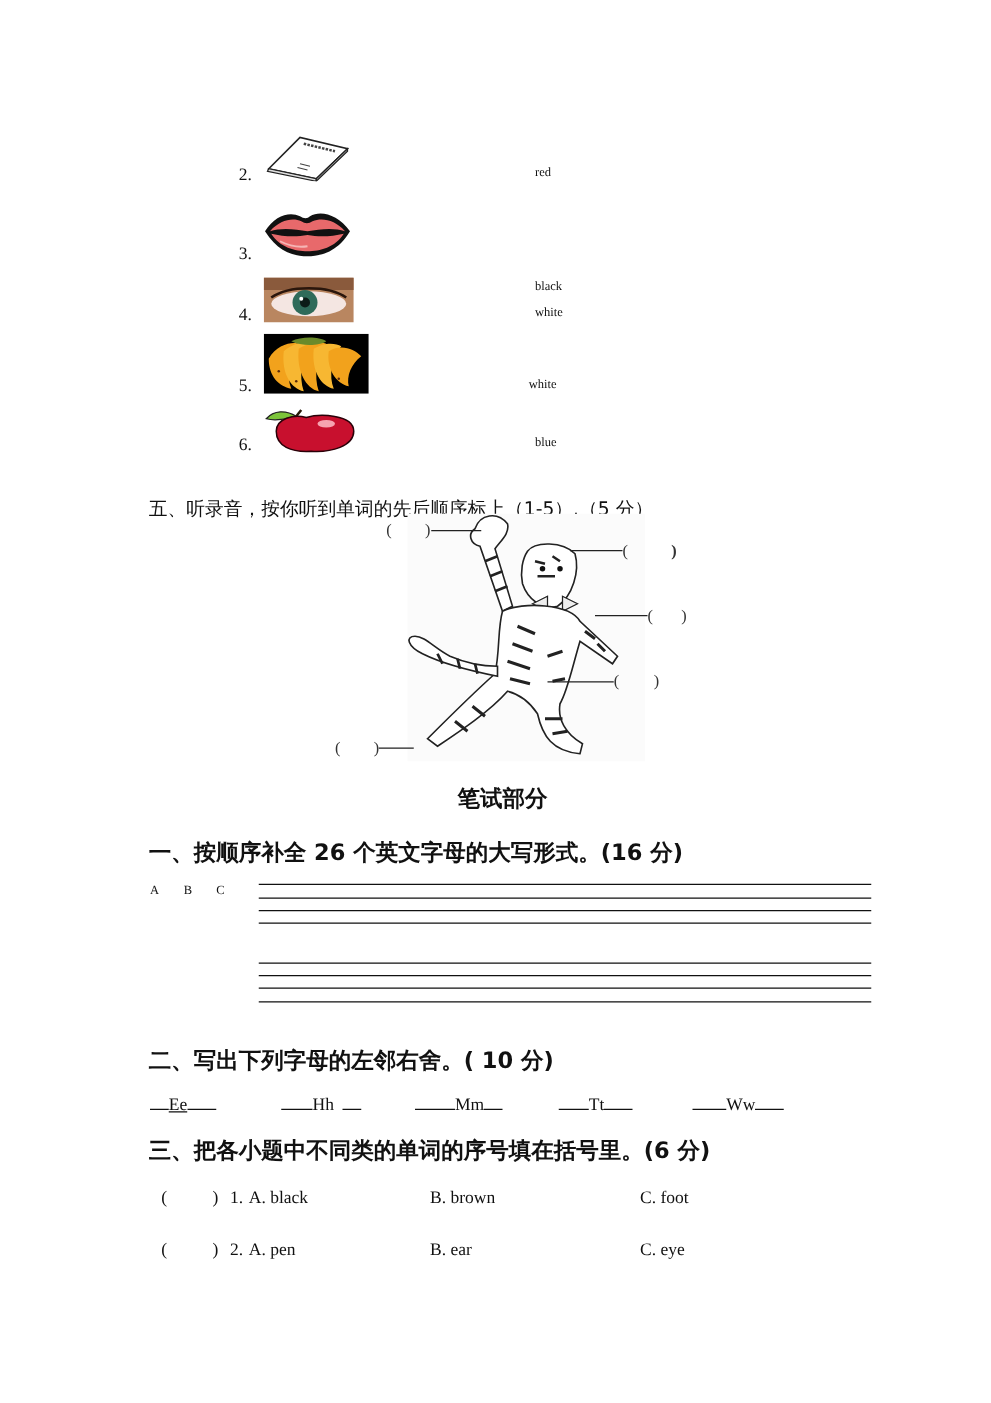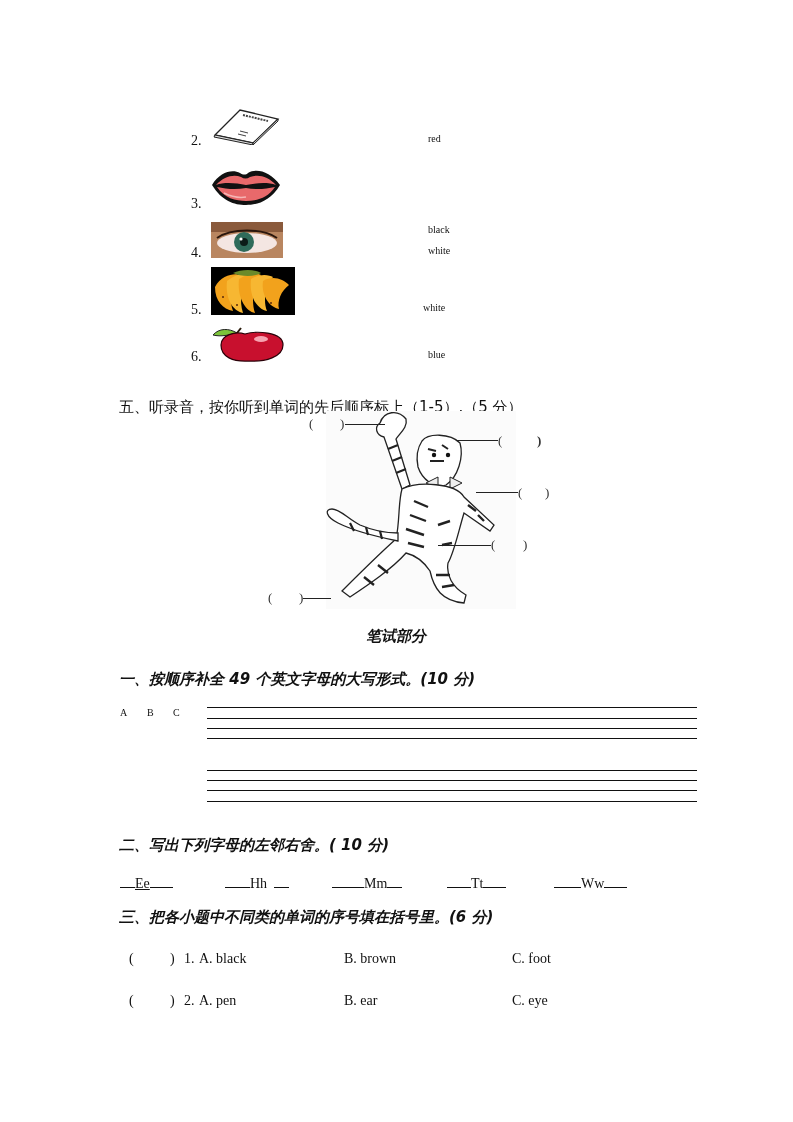--- a/index.html
+++ b/index.html
@@ -2,21 +2,21 @@
 <html><head>
 <meta charset="utf-8">
 <style>
   html, body { margin: 0; padding: 0; background: #ffffff; }
   body { width: 793px; height: 1122px; position: relative; overflow: hidden;
          font-family: "Liberation Serif", "DejaVu Serif", serif; color: #111; }
   .abs { position: absolute; }
   .num { font-size: 14px; }
   .word { font-size: 10px; }
   .cn { font-family: "DejaVu Sans", "Liberation Sans", sans-serif; font-size: 15px; }
-  .cn-bold { font-family: "DejaVu Sans", "Liberation Sans", sans-serif; font-size: 15px; font-weight: bold; font-style: italic; }
+  .cn-bold { font-family: "DejaVu Sans", "Liberation Sans", sans-serif; font-size: 18px; font-weight: bold; }
   .pic { position: absolute; }
   .rule { position: absolute; left: 207px; width: 490px; height: 0; border-top: 1.3px solid #111; }
   .paren { font-size: 13px; color: #333; }
   .lead { position: absolute; height: 0; border-top: 1.5px solid #222; }
   .blank { display: inline-block; border-bottom: 1px solid #111; height: 14px; vertical-align: baseline; }
   .pairs { position: absolute; top: 873px; left: 120px; font-size: 14px; white-space: nowrap; }
   .pairs .grp { position: absolute; top: 0; white-space: nowrap; }
   .q-row { position: absolute; font-size: 14px; white-space: nowrap; }
 </style>
 </head>
@@ -125,21 +125,21 @@
   <span class="abs paren" style="left:523px; top:537px;">)</span>
 
   <span class="abs paren" style="left:268px; top:590px;">(</span>
   <span class="abs" style="left:276px; top:590px; width:20px; height:16px;"></span>
   <span class="abs paren" style="left:299px; top:590px;">)</span>
   <div class="lead" style="left:303px; top:598px; width:28px;"></div>
 </div>
 
 <div class="abs cn-bold" style="left:366px; top:627px;">笔试部分</div>
 
-<div class="abs cn-bold" style="left:119px; top:670px; white-space:nowrap;">一、按顺序补全 49 个英文字母的大写形式。(10 分)</div>
+<div class="abs cn-bold" style="left:119px; top:670px; white-space:nowrap;">一、按顺序补全 26 个英文字母的大写形式。(16 分)</div>
 
 <div>
   <span class="abs word" style="left:120px; top:707px;">A</span>
   <span class="abs word" style="left:147px; top:707px;">B</span>
   <span class="abs word" style="left:173px; top:707px;">C</span>
 
   <div>
     <div class="rule" style="top:707px;"></div>
     <div class="rule" style="top:718px;"></div>
     <div class="rule" style="top:728px;"></div>

